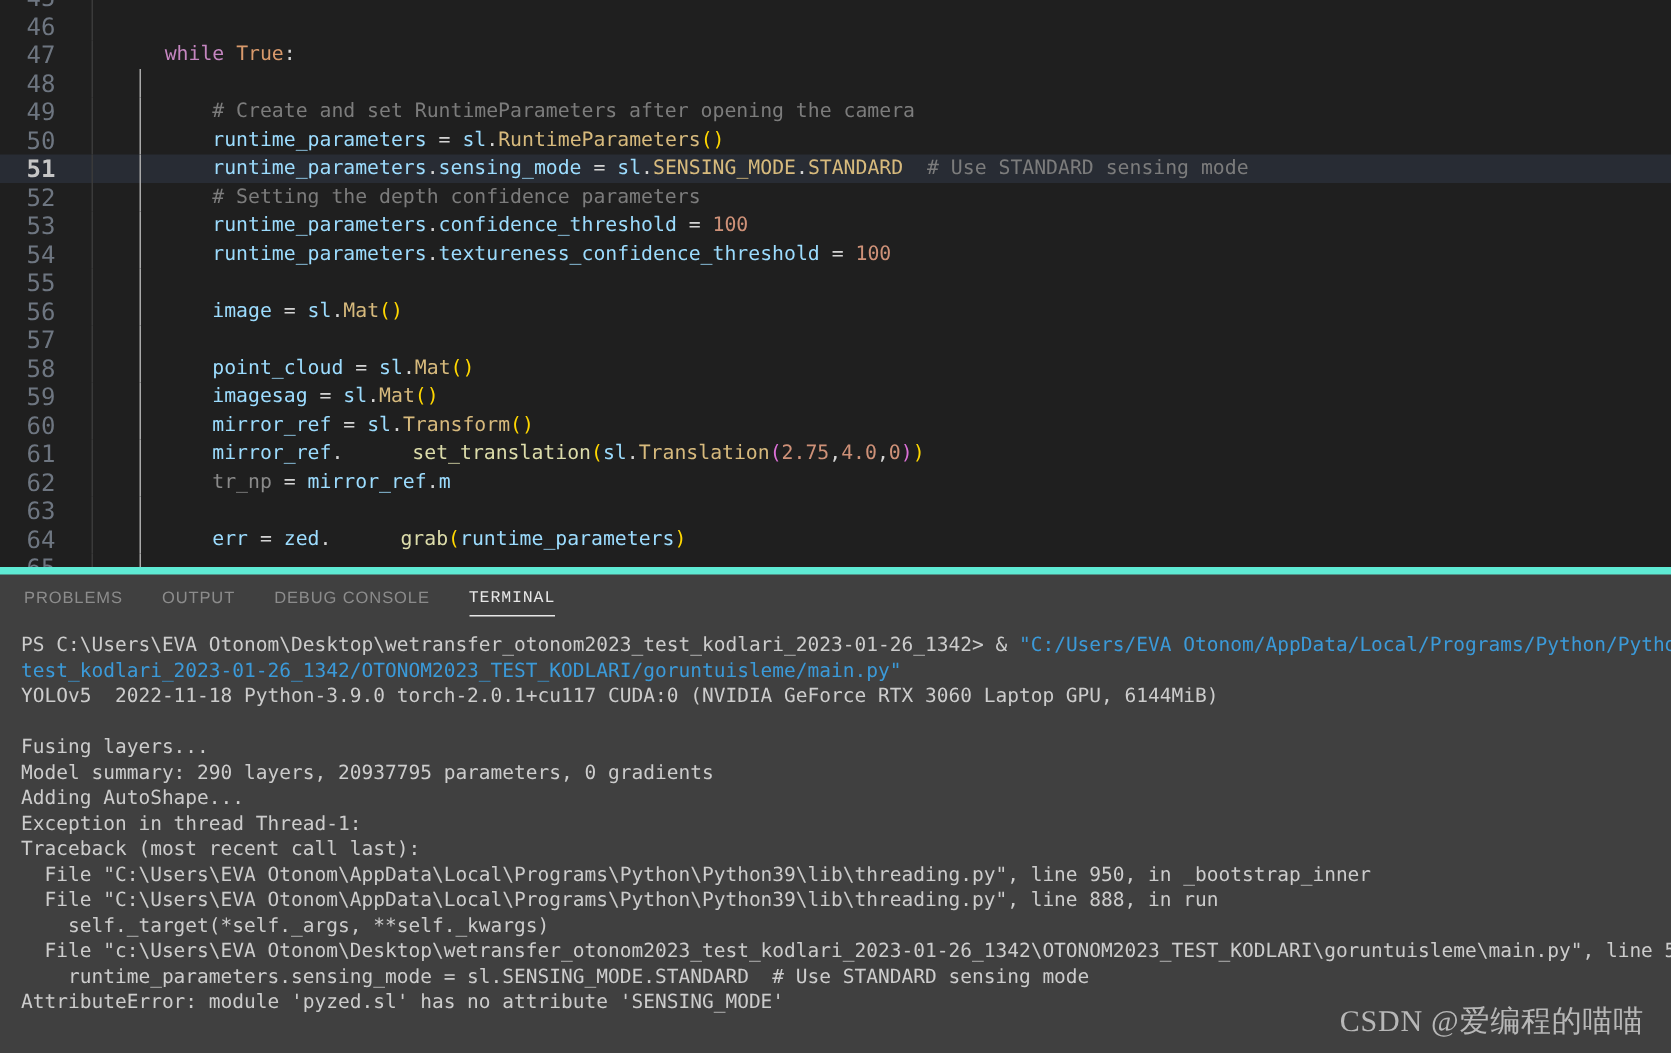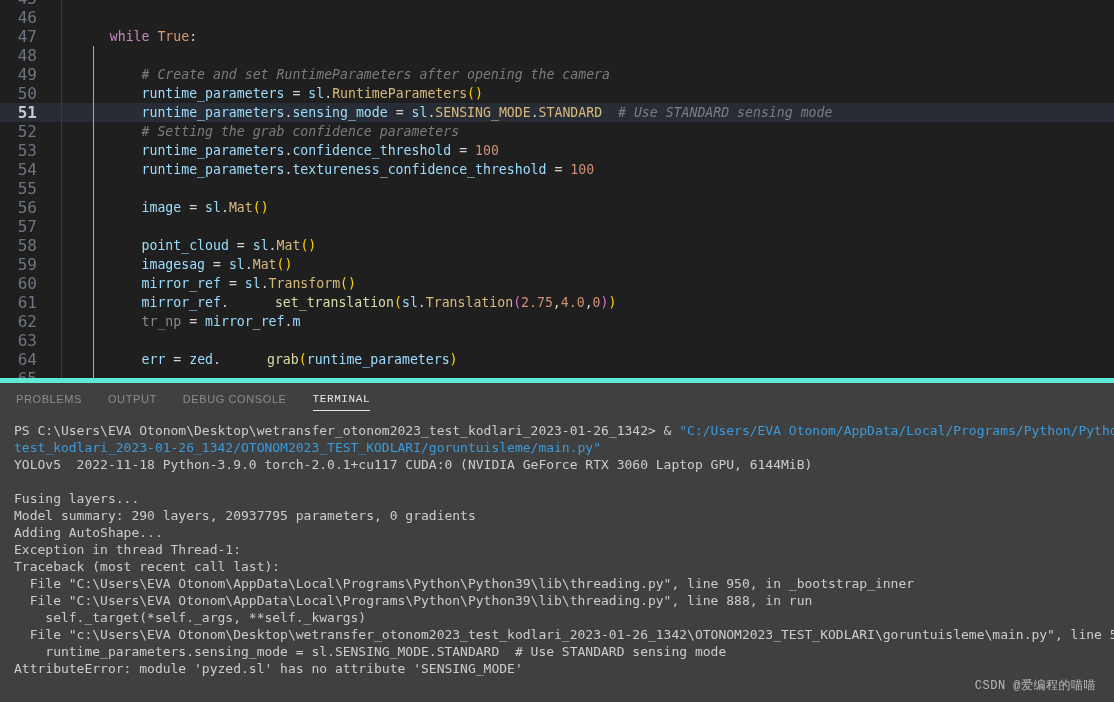--- a/index.html
+++ b/index.html
@@ -57,21 +57,21 @@
     position: absolute;
     left: 78px; top: 0;
     white-space: pre;
   }
 
   
   .tk-kw      { color: #c586c0; }
   .tk-const   { color: #d99a6c; }
   .tk-var     { color: #9cdcfe; }
   .tk-dim     { color: #8a8a8a; }
-  .tk-com     { color: #7c7c7c; font-style: italic; }
+  .tk-com     { color: #7c7c7c; }
   .tk-prop    { color: #9cdcfe; }
   .tk-cls     { color: #d7ba7d; }
   .tk-fn      { color: #dcdcaa; margin-left: 46px; }
   .tk-op      { color: #d4d4d4; }
   .tk-br1     { color: #ffd700; }
   .tk-br2     { color: #da70d6; }
   .tk-num2    { color: #ce9178; }
   .tk-plain   { color: #d4d4d4; }
 
   
@@ -126,41 +126,41 @@
     font-family: "DejaVu Sans Mono", "Liberation Mono", monospace;
   }
   .t-blue { color: #3b9ad9; }
   .t-white { color: #cccccc; }
 
   
   #watermark {
     position: absolute;
     right: 18px;
     bottom: 8px;
-    font-family: Liberation Mono, monospace;
-    font-size: 12px;
+    font-family: Liberation Serif, serif;
+    font-size: 20px;
     color: #c8c8c8;
     opacity: 0.88;
     letter-spacing: 0.5px;
     white-space: nowrap;
   }
 </style>
 </head>
 <body>
 
 <div id="editor">
   <div id="editor-lines">
       <div class="code-line" style="height: 8px; overflow: hidden;"><span class="ln" style="top: -11px;">45</span><span class="gutter-div" style="height: 8px;"></span></div>
       <div class="code-line"><span class="ln">46</span><span class="gutter-div"></span><span class="code-text"></span></div>
       <div class="code-line"><span class="ln">47</span><span class="gutter-div"></span><span class="code-text"><span class="tk-plain">    </span><span class="tk-kw">while</span><span class="tk-plain"> </span><span class="tk-const">True</span><span class="tk-plain">:</span></span></div>
       <div class="code-line"><span class="ln">48</span><span class="gutter-div"></span><span class="indent-guide"></span><span class="code-text"></span></div>
       <div class="code-line"><span class="ln">49</span><span class="gutter-div"></span><span class="indent-guide"></span><span class="code-text"><span class="tk-plain">        </span><span class="tk-com"># Create and set RuntimeParameters after opening the camera</span></span></div>
       <div class="code-line"><span class="ln">50</span><span class="gutter-div"></span><span class="indent-guide"></span><span class="code-text"><span class="tk-plain">        </span><span class="tk-var">runtime_parameters</span><span class="tk-op"> = </span><span class="tk-var">sl</span><span class="tk-op">.</span><span class="tk-cls">RuntimeParameters</span><span class="tk-br1">()</span></span></div>
       <div class="code-line highlight"><span class="ln">51</span><span class="gutter-div"></span><span class="indent-guide"></span><span class="code-text"><span class="tk-plain">        </span><span class="tk-var">runtime_parameters</span><span class="tk-op">.</span><span class="tk-prop">sensing_mode</span><span class="tk-op"> = </span><span class="tk-var">sl</span><span class="tk-op">.</span><span class="tk-cls">SENSING_MODE</span><span class="tk-op">.</span><span class="tk-cls">STANDARD</span><span class="tk-plain">  </span><span class="tk-com"># Use STANDARD sensing mode</span></span></div>
-      <div class="code-line"><span class="ln">52</span><span class="gutter-div"></span><span class="indent-guide"></span><span class="code-text"><span class="tk-plain">        </span><span class="tk-com"># Setting the grab confidence parameters</span></span></div>
+      <div class="code-line"><span class="ln">52</span><span class="gutter-div"></span><span class="indent-guide"></span><span class="code-text"><span class="tk-plain">        </span><span class="tk-com"># Setting the depth confidence parameters</span></span></div>
       <div class="code-line"><span class="ln">53</span><span class="gutter-div"></span><span class="indent-guide"></span><span class="code-text"><span class="tk-plain">        </span><span class="tk-var">runtime_parameters</span><span class="tk-op">.</span><span class="tk-prop">confidence_threshold</span><span class="tk-op"> = </span><span class="tk-num2">100</span></span></div>
       <div class="code-line"><span class="ln">54</span><span class="gutter-div"></span><span class="indent-guide"></span><span class="code-text"><span class="tk-plain">        </span><span class="tk-var">runtime_parameters</span><span class="tk-op">.</span><span class="tk-prop">textureness_confidence_threshold</span><span class="tk-op"> = </span><span class="tk-num2">100</span></span></div>
       <div class="code-line"><span class="ln">55</span><span class="gutter-div"></span><span class="indent-guide"></span><span class="code-text"></span></div>
       <div class="code-line"><span class="ln">56</span><span class="gutter-div"></span><span class="indent-guide"></span><span class="code-text"><span class="tk-plain">        </span><span class="tk-var">image</span><span class="tk-op"> = </span><span class="tk-var">sl</span><span class="tk-op">.</span><span class="tk-cls">Mat</span><span class="tk-br1">()</span></span></div>
       <div class="code-line"><span class="ln">57</span><span class="gutter-div"></span><span class="indent-guide"></span></div>
       <div class="code-line"><span class="ln">58</span><span class="gutter-div"></span><span class="indent-guide"></span><span class="code-text"><span class="tk-plain">        </span><span class="tk-var">point_cloud</span><span class="tk-op"> = </span><span class="tk-var">sl</span><span class="tk-op">.</span><span class="tk-cls">Mat</span><span class="tk-br1">()</span></span></div>
       <div class="code-line"><span class="ln">59</span><span class="gutter-div"></span><span class="indent-guide"></span><span class="code-text"><span class="tk-plain">        </span><span class="tk-var">imagesag</span><span class="tk-op"> = </span><span class="tk-var">sl</span><span class="tk-op">.</span><span class="tk-cls">Mat</span><span class="tk-br1">()</span></span></div>
       <div class="code-line"><span class="ln">60</span><span class="gutter-div"></span><span class="indent-guide"></span><span class="code-text"><span class="tk-plain">        </span><span class="tk-var">mirror_ref</span><span class="tk-op"> = </span><span class="tk-var">sl</span><span class="tk-op">.</span><span class="tk-cls">Transform</span><span class="tk-br1">()</span></span></div>
       <div class="code-line"><span class="ln">61</span><span class="gutter-div"></span><span class="indent-guide"></span><span class="code-text"><span class="tk-plain">        </span><span class="tk-var">mirror_ref</span><span class="tk-op">.</span><span class="tk-fn">set_translation</span><span class="tk-br1">(</span><span class="tk-var">sl</span><span class="tk-op">.</span><span class="tk-cls">Translation</span><span class="tk-br2">(</span><span class="tk-num2">2.75</span><span class="tk-op">,</span><span class="tk-num2">4.0</span><span class="tk-op">,</span><span class="tk-num2">0</span><span class="tk-br2">)</span><span class="tk-br1">)</span></span></div>
       <div class="code-line"><span class="ln">62</span><span class="gutter-div"></span><span class="indent-guide"></span><span class="code-text"><span class="tk-plain">        </span><span class="tk-dim">tr_np</span><span class="tk-op"> = </span><span class="tk-var">mirror_ref</span><span class="tk-op">.</span><span class="tk-prop">m</span></span></div>

